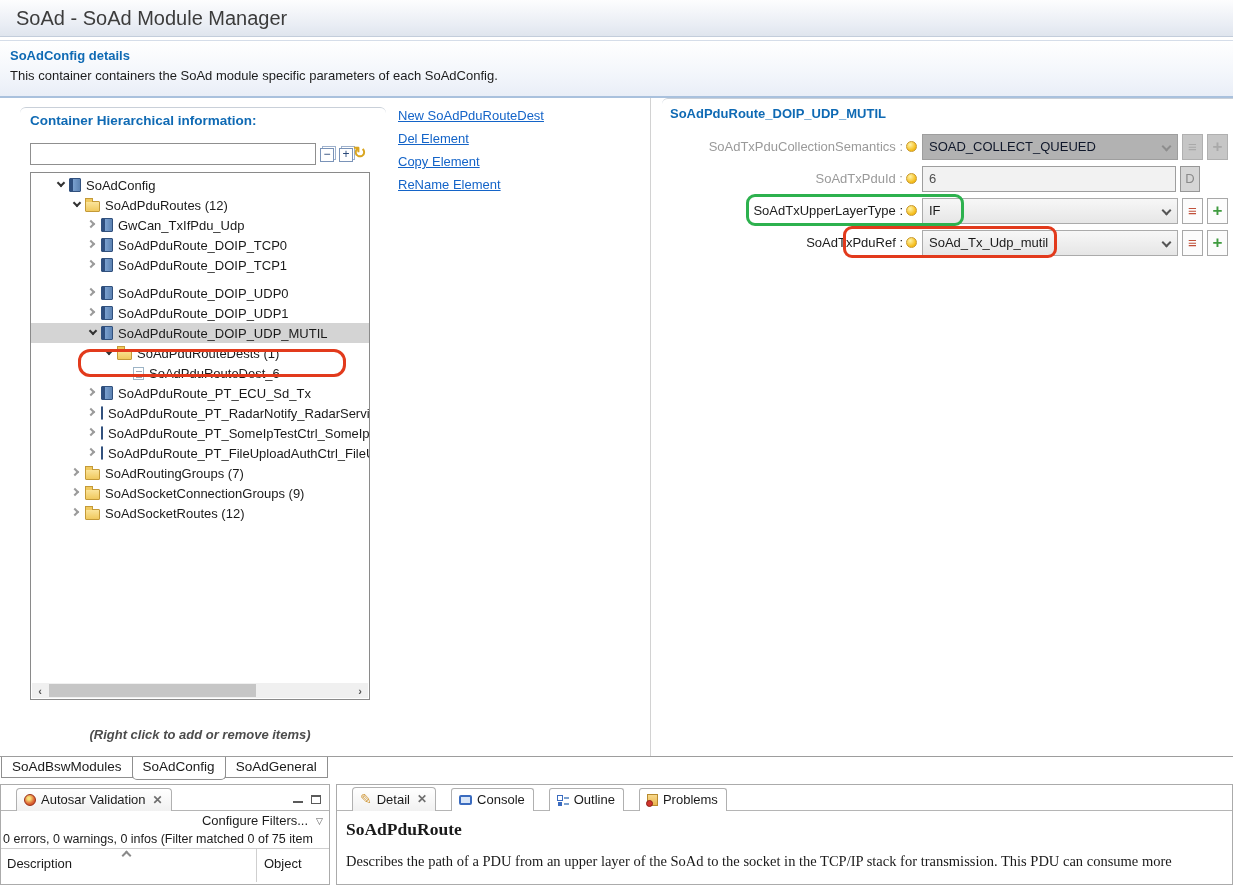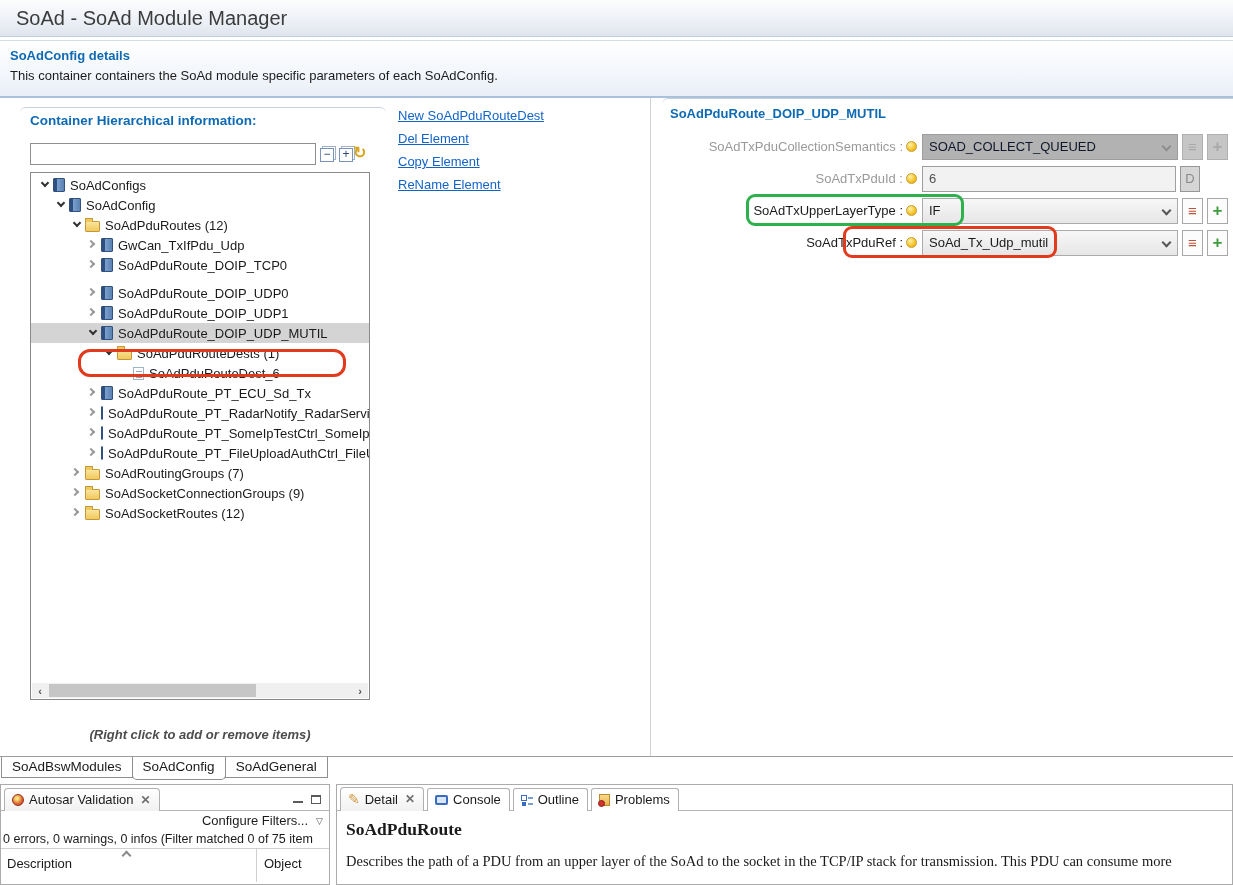--- a/index.html
+++ b/index.html
@@ -107,21 +107,21 @@
   .etab.active { border-radius:0 0 5px 5px; padding-bottom:5px; position:relative; z-index:2; }
 
   
   #bottom-left { position:absolute; left:0; top:784px; width:330px; height:101px;
     border:1px solid #ababab; background:#fff; overflow:hidden; }
   #bottom-right { position:absolute; left:336px; top:784px; width:897px; height:101px;
     border:1px solid #ababab; background:#fff; overflow:hidden; }
   .viewtabbar { height:26px; border-bottom:1px solid #b5b5b5; display:flex; align-items:flex-end; }
   .vtab { display:flex; align-items:center; gap:5px; border:1px solid #b0b0b0; border-bottom:none;
     border-radius:4px 4px 0 0; padding:3px 8px 4px 7px; background:linear-gradient(180deg,#ffffff,#f1f1f1);
-    font-size:13px; margin-left:3px; margin-bottom:-1px; cursor:pointer; white-space:nowrap; }
+    font-size:13px; margin-left:15px; margin-bottom:-1px; cursor:pointer; white-space:nowrap; }
   .vtab .xclose { color:#6f6f6f; font-weight:bold; font-size:12px; margin-left:2px; }
   .vtab.plain { border-radius:3px 3px 0 0; background:#fff; }
   #val-minmax { margin-left:auto; display:flex; gap:8px; padding:0 8px 6px 0; }
   .mm { width:10px; height:9px; display:inline-block; cursor:pointer; }
   .mm.minimize { border-top:2px solid #5a5a5a; height:3px; align-self:flex-end; margin-top:4px; }
   .mm.maximize { border:1px solid #5a5a5a; border-top:2px solid #5a5a5a; }
   #val-toolbar { height:19px; display:flex; justify-content:flex-end; align-items:center; gap:8px; padding-right:6px; }
   #configure-filters { font-size:13px; color:#1c1c1c; cursor:pointer; }
   #val-menu-arrow { font-size:9px; color:#555; cursor:pointer; }
   #val-status { font-size:12.5px; white-space:nowrap; overflow:hidden; padding:2px 0 2px 2px; }
@@ -166,27 +166,20 @@
 <div id="left-group-border"></div>
 <div id="left-title" class="blue-bold">Container Hierarchical information:</div>
 
 <input id="filter-input" value="" style="">
 <div class="sq-btn" style="left:320px">−</div>
 <div class="sq-btn" style="left:339px">+</div>
 <div id="refresh-btn">↻</div>
 
 <div id="tree-box">
   <div id="tree">
-      <div class="tree-row" style="padding-left: 8px;">
-        <span class="chev exp">
-          <i></i>
-        </span>
-        <span class="ticon icon-module"></span>
-        <span class="tlabel">SoAdConfigs</span>
-      </div>
       <div class="tree-row" style="padding-left: 24px;">
         <span class="chev exp">
           <i></i>
         </span>
         <span class="ticon icon-module"></span>
         <span class="tlabel">SoAdConfig</span>
       </div>
       <div class="tree-row" style="padding-left: 40px;">
         <span class="chev exp">
           <i></i>
@@ -200,20 +193,27 @@
         </span>
         <span class="ticon icon-module"></span>
         <span class="tlabel">GwCan_TxIfPdu_Udp</span>
       </div>
       <div class="tree-row" style="padding-left: 56px;">
         <span class="chev col">
           <i></i>
         </span>
         <span class="ticon icon-module"></span>
         <span class="tlabel">SoAdPduRoute_DOIP_TCP0</span>
+      </div>
+      <div class="tree-row" style="padding-left: 56px;">
+        <span class="chev col">
+          <i></i>
+        </span>
+        <span class="ticon icon-module"></span>
+        <span class="tlabel">SoAdPduRoute_DOIP_TCP1</span>
       </div>
       <div class="tree-row" style="padding-left: 56px; margin-top: 8px;">
         <span class="chev col">
           <i></i>
         </span>
         <span class="ticon icon-module"></span>
         <span class="tlabel">SoAdPduRoute_DOIP_UDP0</span>
       </div>
       <div class="tree-row" style="padding-left: 56px;">
         <span class="chev col">

